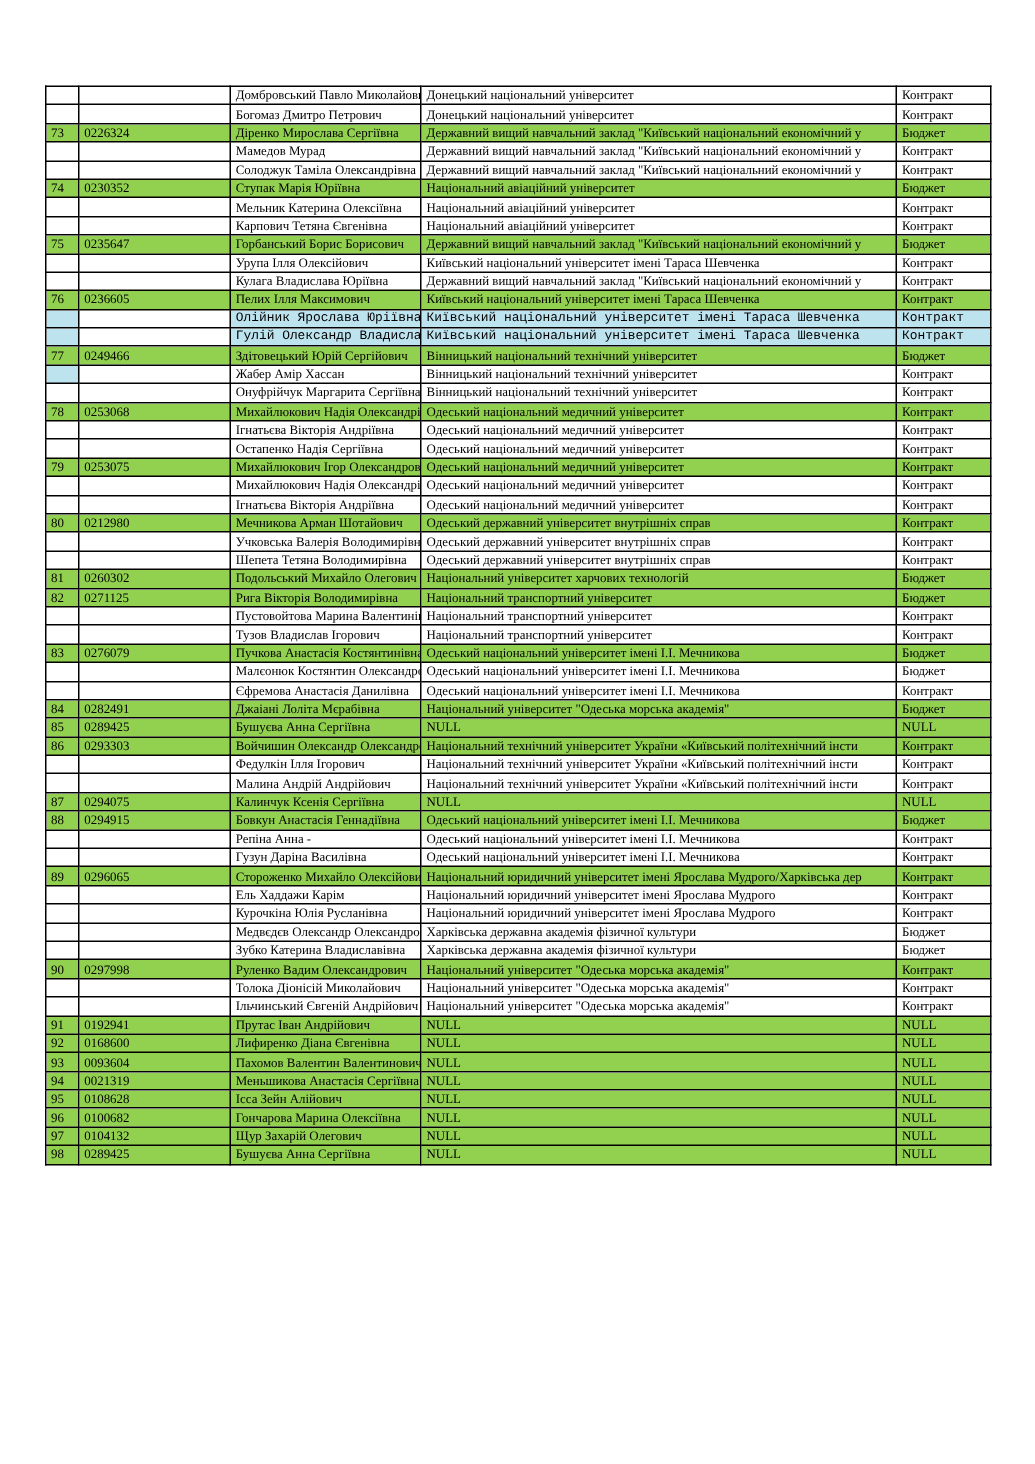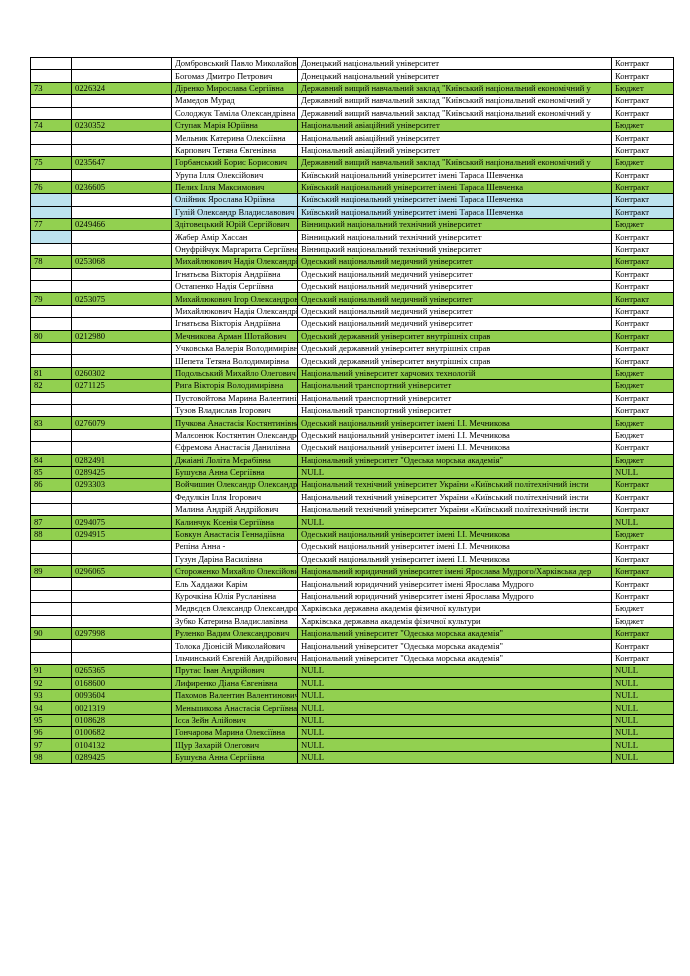--- a/index.html
+++ b/index.html
@@ -17,27 +17,27 @@
   td{
     border:1px solid #000;
     height:11.4px;
     font-size:8.6px;
     line-height:11px;
     padding:0 2px 0 3px;
     overflow:hidden;
     white-space:nowrap;
     vertical-align:middle;
   }
-  .col-num{width:41px;}
+  .col-num{width:22px;}
   .col-id{width:100px;}
   .col-name{width:126px;}
   .col-uni{width:314px;margin-left:30px;}
   .col-fund{width:62px;}
   .bg-green{background:var(--row-green,#92D050);}
-  .bg-blue{background:var(--row-blue,#BDE3EF);}
+  .bg-blue{background:var(--row-blue,#BDE3EF);font-family:Liberation Mono, monospace;}
 </style>
 </head>
 <body style="background: rgb(255, 255, 255);">
 
 <div class="page">
   <table class="data-table">
     <colgroup>
       <col class="col-num">
         <col class="col-id">
         <col class="col-name">
@@ -109,20 +109,27 @@
           <td class="col-fund bg-green">Бюджет</td>
         </tr>
         <tr>
           <td class="col-num"></td>
           <td class="col-id"></td>
           <td class="col-name">Урупа Ілля Олексійович</td>
           <td class="col-uni">Київський національний університет імені Тараса Шевченка</td>
           <td class="col-fund">Контракт</td>
         </tr>
         <tr>
+          <td class="col-num"></td>
+          <td class="col-id"></td>
+          <td class="col-name">Кулага Владислава Юріївна</td>
+          <td class="col-uni">Державний вищий навчальний заклад "Київський національний економічний у</td>
+          <td class="col-fund">Контракт</td>
+        </tr>
+        <tr>
           <td class="col-num bg-green">76</td>
           <td class="col-id bg-green">0236605</td>
           <td class="col-name bg-green">Пелих Ілля Максимович</td>
           <td class="col-uni bg-green">Київський національний університет імені Тараса Шевченка</td>
           <td class="col-fund bg-green">Контракт</td>
         </tr>
         <tr>
           <td class="col-num bg-blue"></td>
           <td class="col-id"></td>
           <td class="col-name bg-blue">Олійник Ярослава Юріївна</td>
@@ -383,21 +390,21 @@
         </tr>
         <tr>
           <td class="col-num"></td>
           <td class="col-id"></td>
           <td class="col-name">Ільчинський Євгеній Андрійович</td>
           <td class="col-uni">Національний університет "Одеська морська академія"</td>
           <td class="col-fund">Контракт</td>
         </tr>
         <tr>
           <td class="col-num bg-green">91</td>
-          <td class="col-id bg-green">0265365</td>
+          <td class="col-id bg-green">0192941</td>
           <td class="col-name bg-green">Прутас Іван Андрійович</td>
           <td class="col-uni bg-green">NULL</td>
           <td class="col-fund bg-green">NULL</td>
         </tr>
         <tr>
           <td class="col-num bg-green">92</td>
           <td class="col-id bg-green">0168600</td>
           <td class="col-name bg-green">Лифиренко Діана Євгенівна</td>
           <td class="col-uni bg-green">NULL</td>
           <td class="col-fund bg-green">NULL</td>

